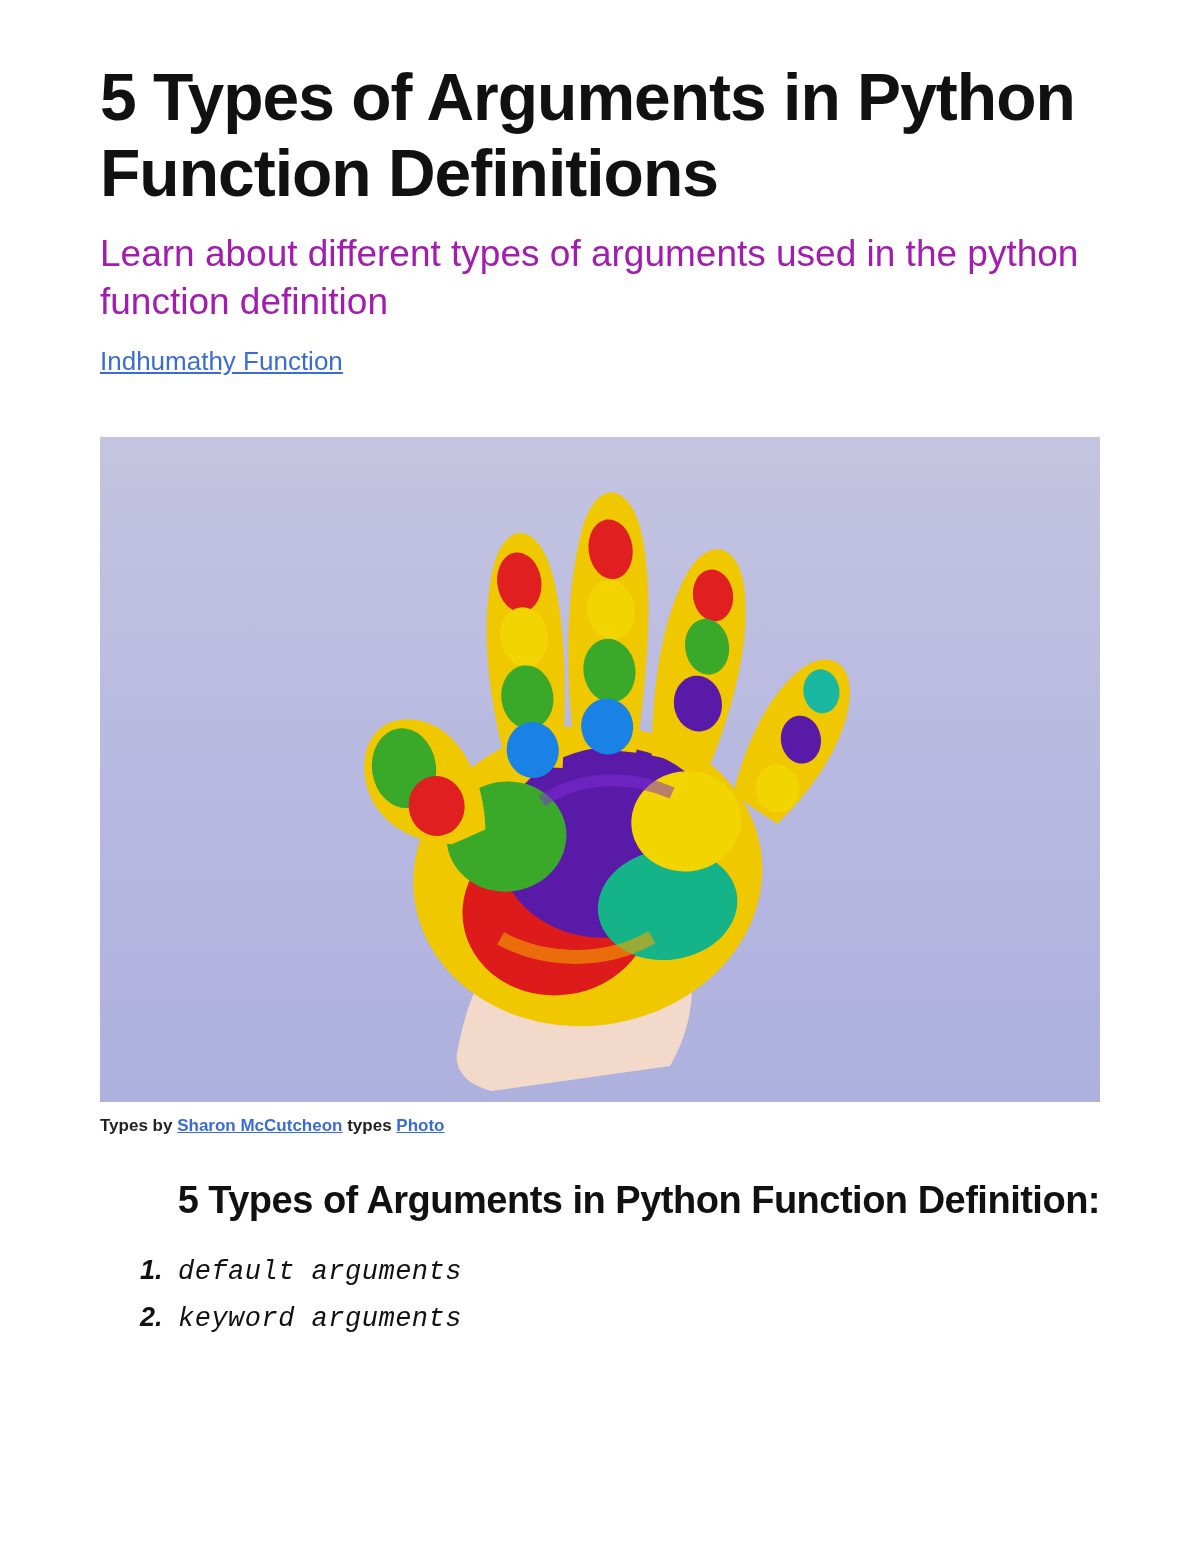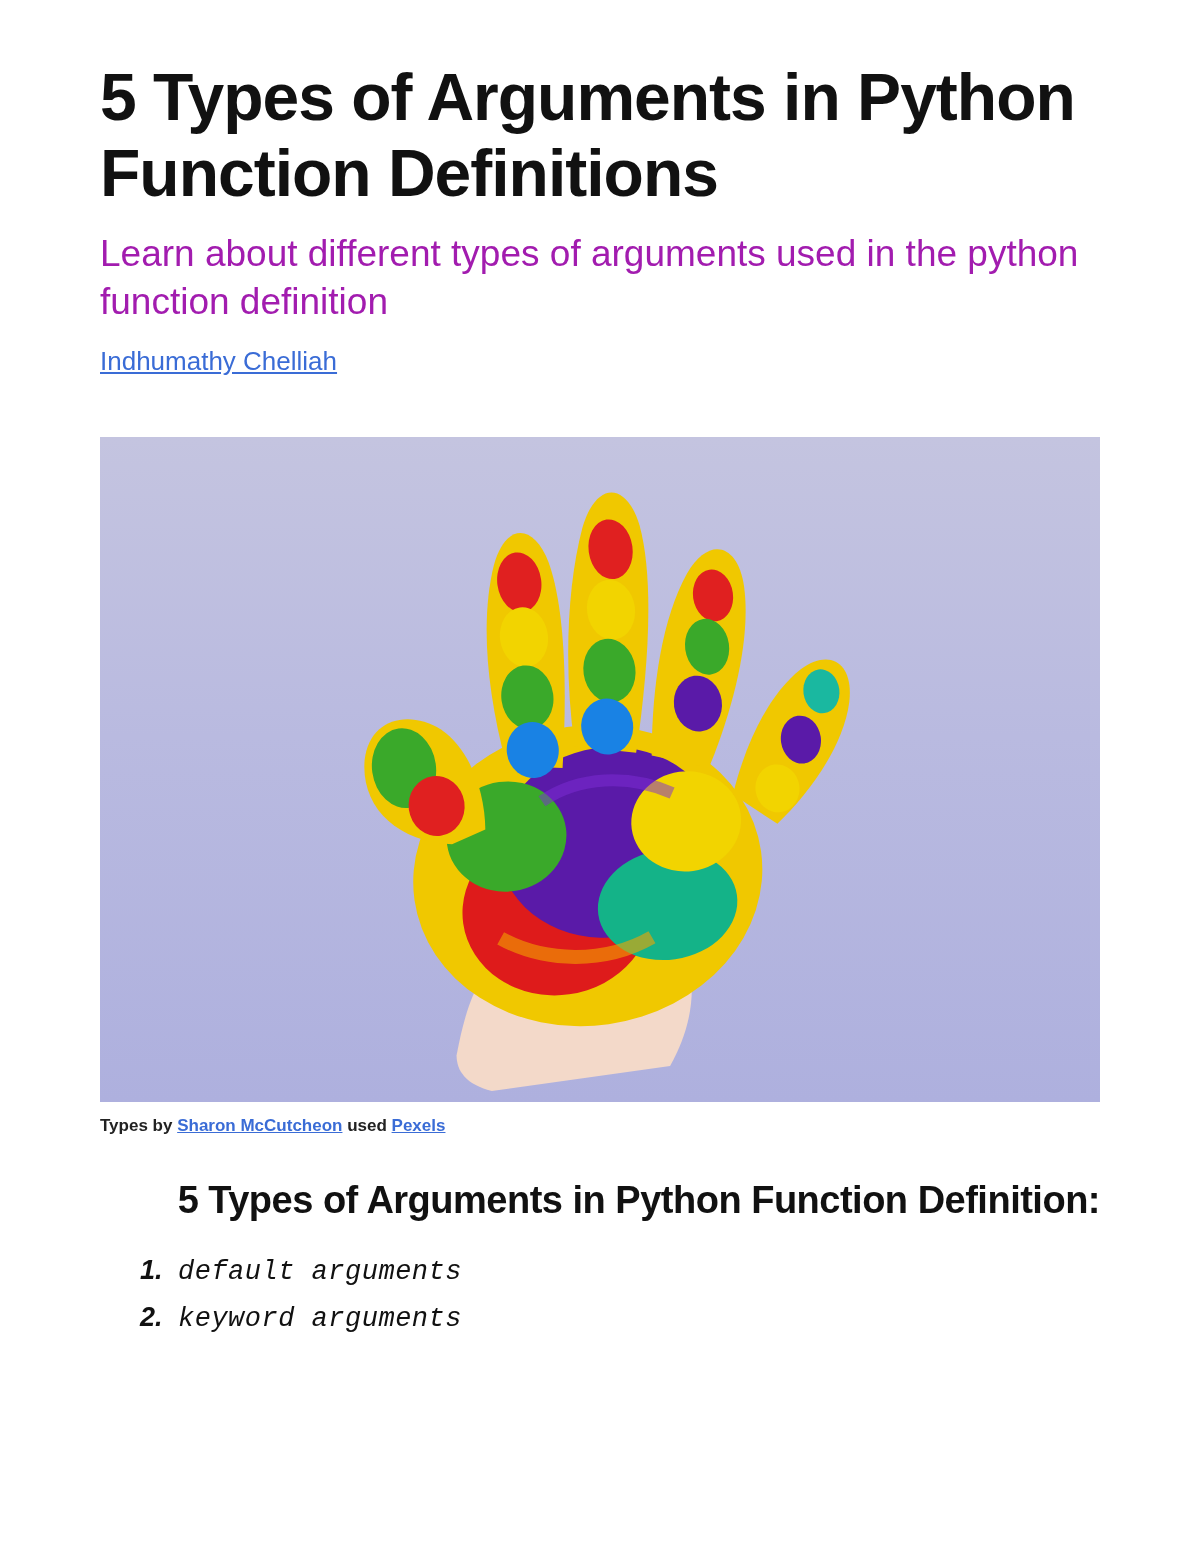--- a/index.html
+++ b/index.html
@@ -90,21 +90,21 @@
 </style>
 </head>
 <body>
 
 
 
 <h1>5 Types of Arguments in Python Function Definitions</h1>
 
 <p class="subtitle">Learn about different types of arguments used in the python function definition</p>
 
-<a class="author" href="#">Indhumathy Chelliah</a>
+<a class="author" href="#">Indhumathy Function</a>
 
 <div class="hero-image">
   <svg class="hand" width="720" height="620" viewBox="0 0 720 620">
 
     <path d="M180 560 C 200 500, 220 470, 275 435 L 420 470 C 430 520, 420 560, 390 600 L 210 600 C 185 590, 178 575, 180 560 Z" fill="#f3d9c9"></path>
 
     <ellipse cx="335" cy="400" rx="175" ry="150" fill="#f0c800"></ellipse>
     <ellipse cx="300" cy="430" rx="95" ry="85" fill="#de1b1b"></ellipse>
     <ellipse cx="360" cy="370" rx="110" ry="95" fill="#5a1aa8"></ellipse>
     <ellipse cx="260" cy="350" rx="60" ry="55" fill="#3aa92a"></ellipse>
@@ -136,21 +136,21 @@
     <ellipse cx="592" cy="250" rx="18" ry="22" fill="#1ab8a0"></ellipse>
     <ellipse cx="565" cy="295" rx="20" ry="24" fill="#5a1aa8"></ellipse>
     <ellipse cx="535" cy="340" rx="22" ry="24" fill="#f2d400"></ellipse>
 
     <path d="M240 450 C 280 480, 340 490, 390 470" stroke="#f2a400" stroke-width="14" fill="none" opacity="0.6"></path>
     <path d="M300 320 C 340 300, 390 305, 430 330" stroke="#7d2bd6" stroke-width="12" fill="none" opacity="0.5"></path>
   </svg>
 </div>
 
 <p class="caption">
-  <span>Types by </span><a href="#">Sharon McCutcheon</a><span> used </span><a href="#">Pexels</a>
+  <span>Types by </span><a href="#">Sharon McCutcheon</a><span> types </span><a href="#">Photo</a>
 </p>
 
 <h2>5 Types of Arguments in Python Function Definition:</h2>
 
 <ol class="arg-list">
   <li><span>default arguments</span></li>
   <li><span>keyword arguments</span></li>
 </ol>
 
 

